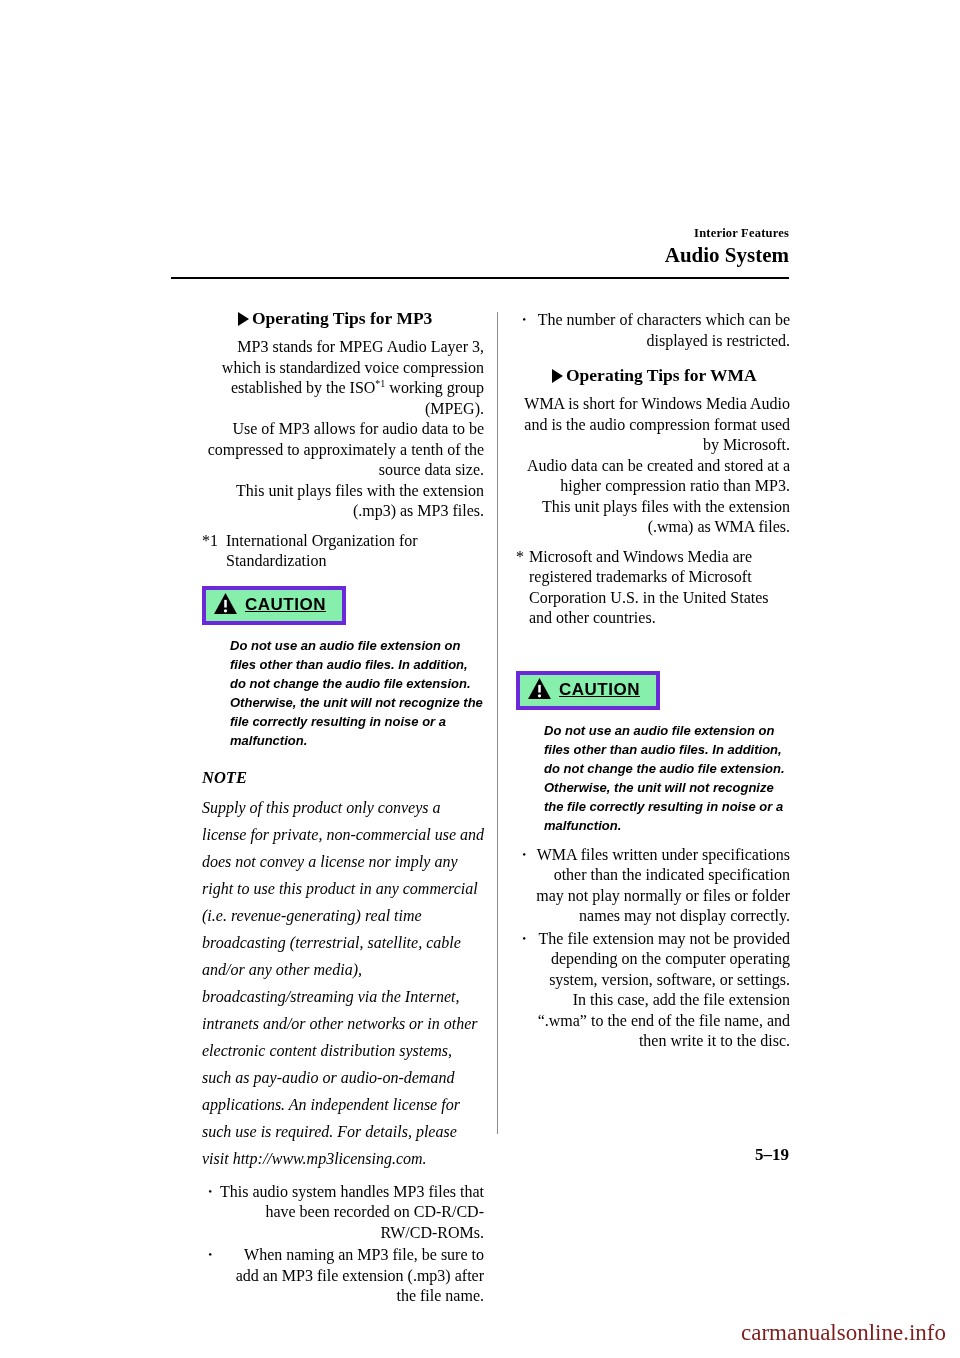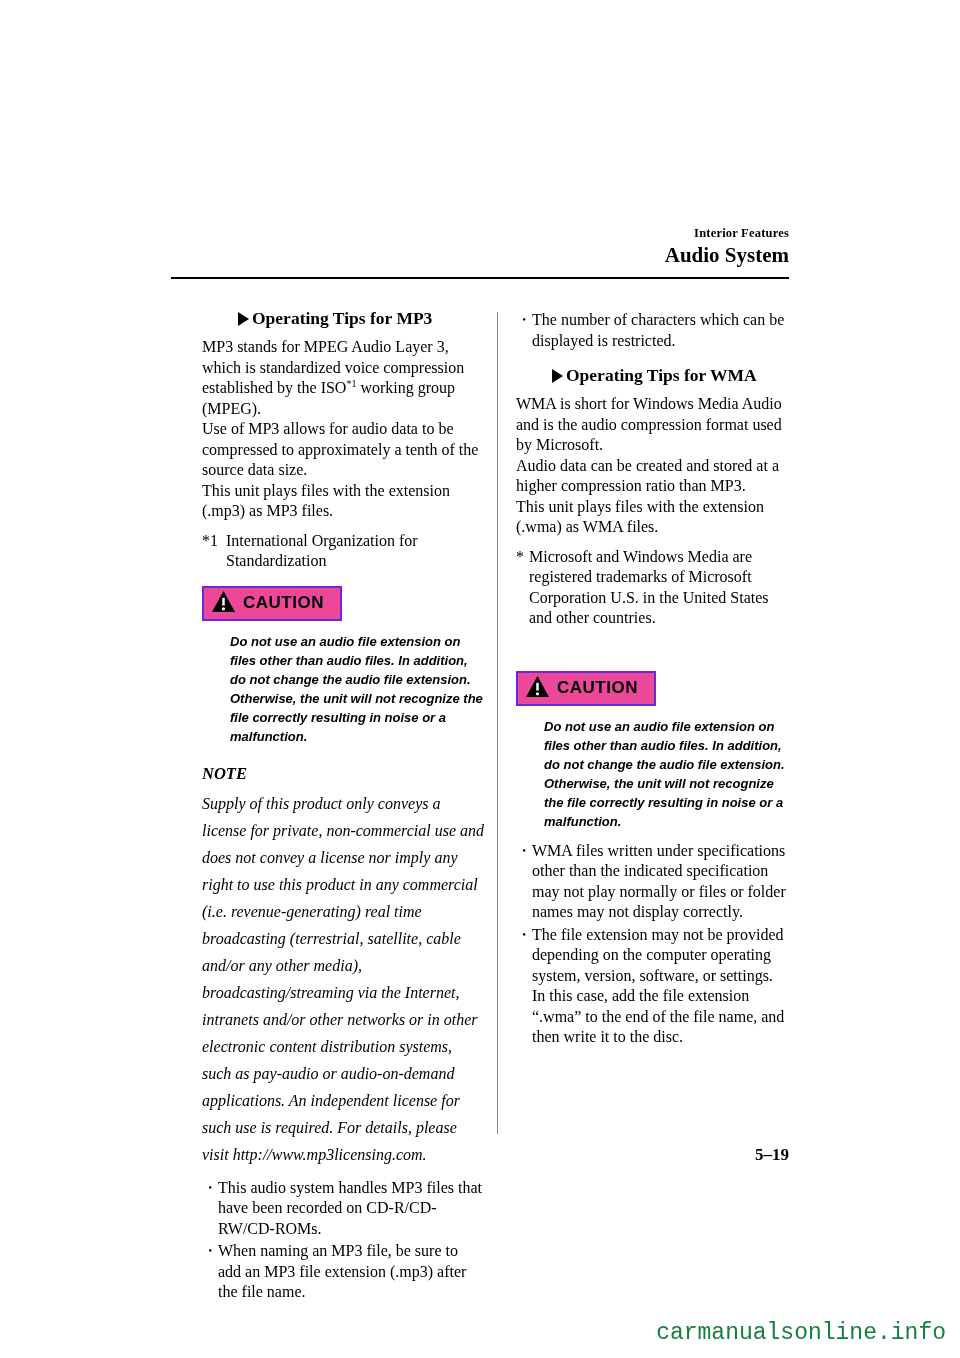--- a/index.html
+++ b/index.html
@@ -30,35 +30,36 @@
   
   .section-heading { display: flex; align-items: center; font-size: 17.5px; font-weight: bold; margin: 0 0 8px 0; padding-left: 36px; }
   .tri {
     width: 0; height: 0; display: inline-block;
     border-left: 11px solid #000;
     border-top: 7px solid transparent;
     border-bottom: 7px solid transparent;
     margin-right: 3px;
   }
 
-  .body { font-size: 16px; line-height: 20.5px; margin: 0; }
+  .body { font-size: 16px; line-height: 20.5px; margin: 0; text-align: right; }
   sup.fnref { font-size: 10px; line-height: 0; vertical-align: super; }
 
   .footnote { display: flex; margin-top: 9px; font-size: 16px; line-height: 20.5px; }
   .fn-marker { flex: 0 0 24px; }
   .fn-marker.star { flex: 0 0 13px; }
   .fn-text { flex: 1; }
 
   
   .caution-box {
     display: inline-flex; align-items: center; gap: 8px;
-    border: 2px solid #6d28d9;
+    border: 4px solid #6d28d9;
     padding: 3px 16px 3px 8px;
     margin-top: 14px;
-    background: #ec4899;
+    background: #86efac;
+    text-decoration: underline;
   }
   .caution-label {
     font-family: "Liberation Sans", sans-serif;
     font-weight: bold; font-size: 17px; letter-spacing: 0.5px;
   }
   .warn-icon { display: inline-block; }
 
   .caution-text {
     font-family: "Liberation Sans", sans-serif;
     font-style: italic; font-weight: bold;
@@ -67,31 +68,31 @@
   }
 
   
   .note-label { font-weight: bold; font-style: italic; font-size: 16.5px; margin-top: 18px; }
   .note-text  { font-style: italic; font-size: 16px; line-height: 27px; margin: 6px 0 0 0; }
 
   
   .bullet { display: flex; font-size: 16px; line-height: 20.5px; margin-top: 2px; }
   .bullet.gap-top { margin-top: 10px; }
   .b-marker { flex: 0 0 15px; }
-  .b-text { flex: 1; }
+  .b-text { flex: 1; text-align: right; }
 
   .rc-heading { margin-top: 14px; text-align: right; }
   .rc-caution-box { margin-top: 42px; }
 
   
   .page-number { position: absolute; top: 1145px; right: 171px; font-size: 17px; font-weight: bold; margin-left: 7px; }
   .watermark {
     position: absolute; top: 1320px; right: 14px;
-    font-family: Liberation Mono, monospace;
-    font-size: 23px; color: #15803d;
+    font-family: Liberation Serif, serif;
+    font-size: 23px; color: #7f1d1d;
   }
 </style>
 </head>
 <body>
 
 <div class="page">
 
   <div class="header">
     <div class="eyebrow">Interior Features</div>
     <div class="title">Audio System</div>

